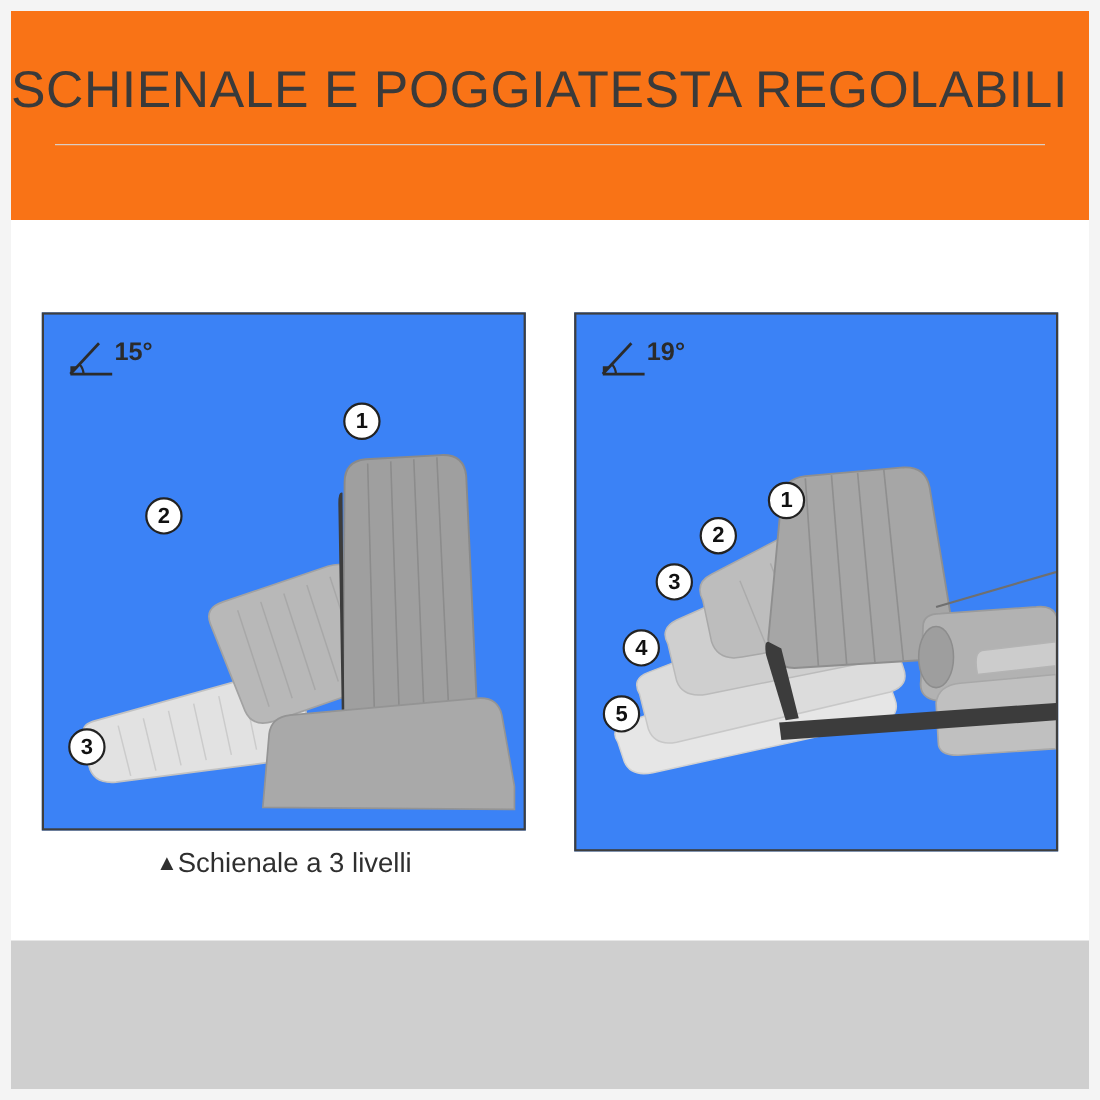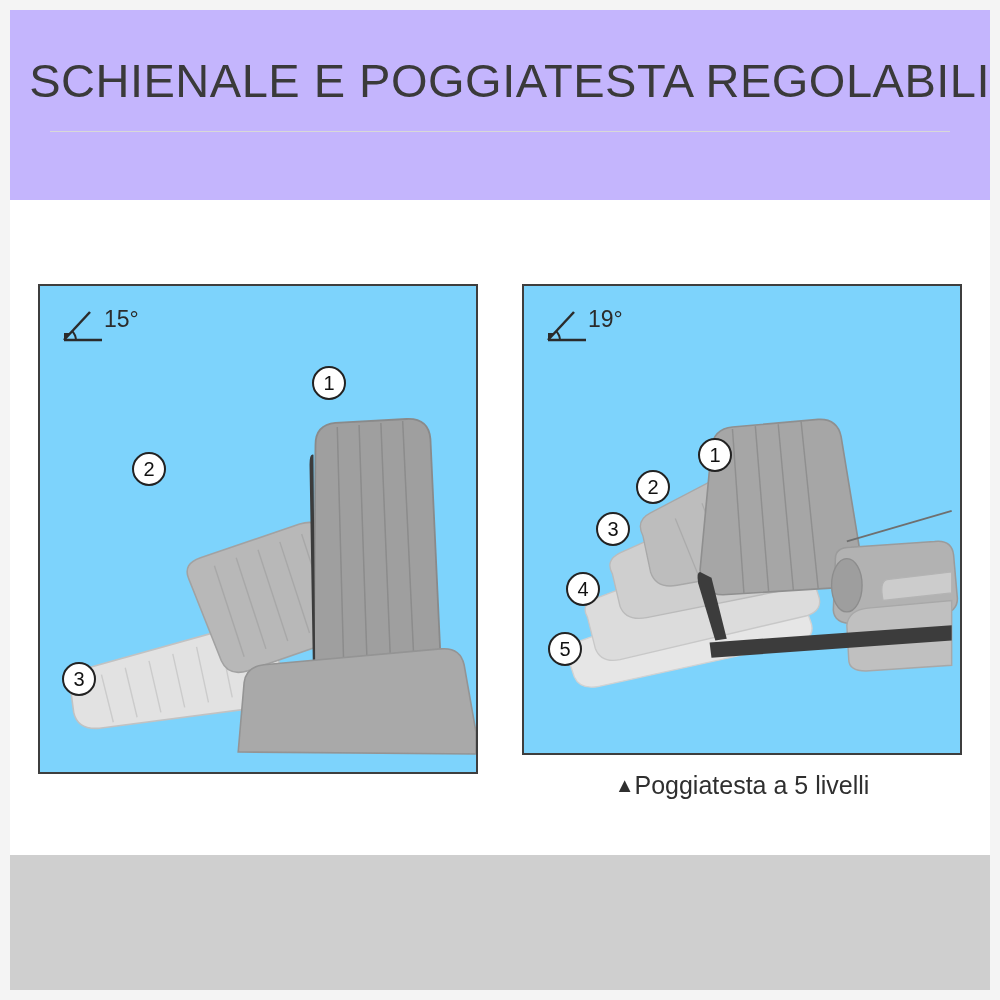--- a/index.html
+++ b/index.html
@@ -40,23 +40,23 @@
     background: #f4f4f4;
   }
 
   
   .header {
     position: absolute;
     left: 10px;
     top: 10px;
     width: 980px;
     height: 190px;
-    background: #c4b5fd;
-    box-sizing: border-box;
-    text-align: right;
+    background: #f97316;
+    box-sizing: border-box;
+    text-align: left;
   }
   .title {
     margin: 0;
     padding-top: 46px;
     font-size: 47px;
     font-weight: normal;
     letter-spacing: 0.5px;
     color: #3a3a3a;
     line-height: 1.05;
     white-space: nowrap;
@@ -101,22 +101,23 @@
     display: flex;
     flex-direction: column;
     align-items: center;
   }
   .panel-box {
     position: relative;
     width: 440px;
     height: 490px;
     border: 2px solid #3e3e3e;
     box-sizing: border-box;
-    background: #7dd3fc;
+    background: #3b82f6;
     overflow: hidden;
+    font-weight: bold;
   }
   .panel-caption {
     margin-top: 16px;
     font-size: 25px;
     color: #2f2f2f;
     white-space: nowrap;
   }
   .tri {
     font-size: 20px;
     position: relative;
@@ -265,20 +266,23 @@
             </g>
 
             <circle cx="290" cy="706" r="7" fill="#4a4a4a"></circle>
           </svg>
 
           <div class="bubble" style="left:272px; top:80px;">1</div>
           <div class="bubble" style="left:92px; top:166px;">2</div>
           <div class="bubble" style="left:22px; top:376px;">3</div>
         </div>
 
+        <div class="panel-caption">
+          <span class="tri">▲</span><span>Schienale a 3 livelli</span>
+        </div>
       </div>
 
       <div class="panel">
         <div class="panel-box">
 
           <div class="angle">
             <svg width="110" height="48" viewBox="0 0 110 48">
               <path d="M6 38 L44 38" stroke="#2b2b2b" stroke-width="2.5" fill="none"></path>
               <path d="M6 38 L32 10" stroke="#2b2b2b" stroke-width="2.5" fill="none"></path>
               <path d="M6 38 L6 31 L13 31 Z" fill="#2b2b2b"></path>
@@ -343,23 +347,20 @@
             </g>
           </svg>
 
           <div class="bubble" style="left:174px; top:152px;">1</div>
           <div class="bubble" style="left:112px; top:184px;">2</div>
           <div class="bubble" style="left:72px;  top:226px;">3</div>
           <div class="bubble" style="left:42px;  top:286px;">4</div>
           <div class="bubble" style="left:24px;  top:346px;">5</div>
         </div>
 
-        <div class="panel-caption">
-          <span class="tri">▲</span><span>Poggiatesta a 5 livelli</span>
-        </div>
       </div>
 
     </div>
   </div>
 
   <div class="footer-band"></div>
   <div class="edge-bottom"></div>
 </div>
 
 </body></html>

